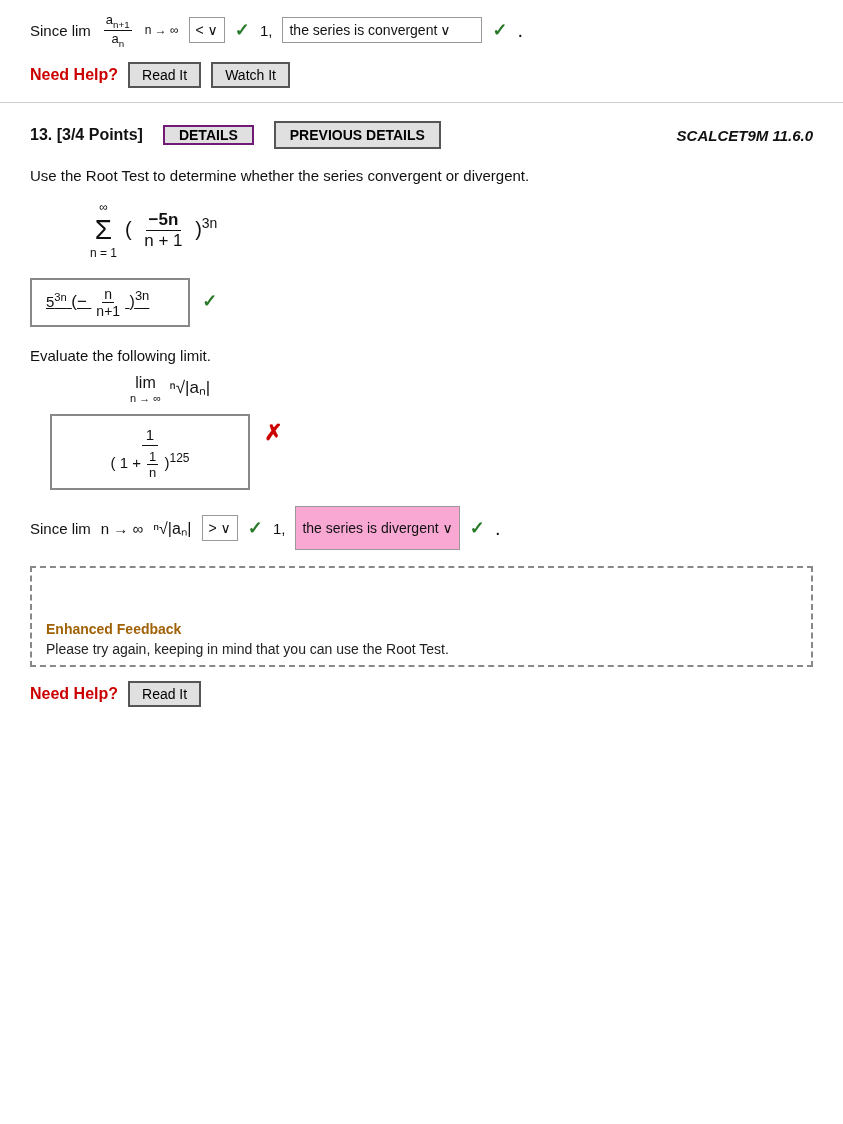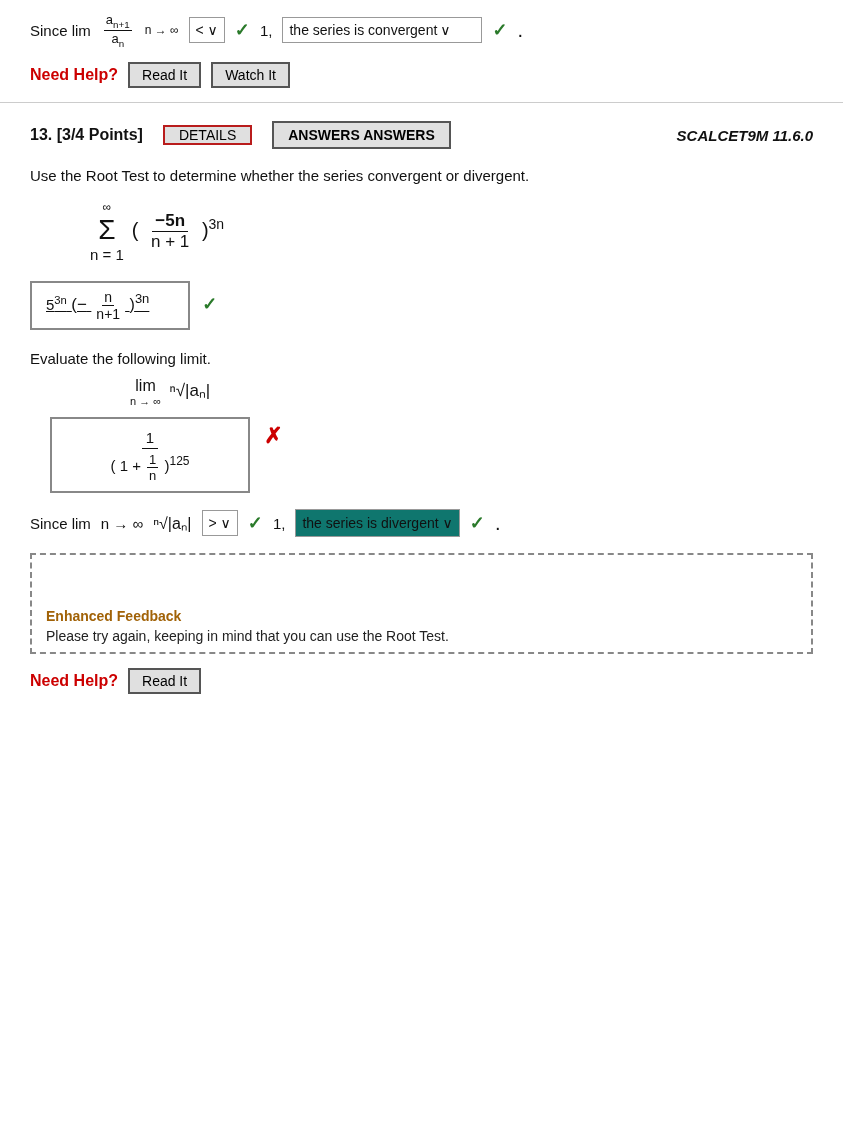--- a/index.html
+++ b/index.html
@@ -82,26 +82,26 @@
       display: flex;
       align-items: center;
       gap: 20px;
       margin-bottom: 18px;
     }
     .points-label {
       font-weight: bold;
       font-size: 16px;
     }
     .btn-details {
-      border: 2px solid #b91c1c;
+      border: 2px solid #701a75;
       background: #e0e0e0;
       padding: 0 14px;
       font-size: 14px;
       cursor: pointer;
-      font-weight: normal;
+      font-weight: bold;
     }
     .btn-prev-answers {
       border: 2px solid #555;
       background: #e0e0e0;
       padding: 4px 14px;
       font-size: 14px;
       cursor: pointer;
       font-weight: bold;
     }
     .scalcet-label {
@@ -191,24 +191,24 @@
       font-size: 28px;
       vertical-align: middle;
     }
     .dot {
       font-size: 20px;
     }
     .select-dropdown {
       display: inline-flex;
       align-items: center;
       border: 1px solid #999;
-      background: #0f766e;
+      background: #f9a8d4;
       padding: 2px 6px;
       font-size: 14px;
-      height: 28px;
+      height: 44px;
       cursor: pointer;
       gap: 4px;
       min-width: 160px;
     }
   </style>
 </head>
 <body>
 
 <div class="page-wrapper">
 
@@ -239,32 +239,32 @@
       <button class="btn-help">Read It</button>
       <button class="btn-help">Watch It</button>
     </div>
   </div>
 
   <div class="main-section">
 
     <div class="problem-header">
       <span class="points-label">13.  [3/4 Points]</span>
       <button class="btn-details">DETAILS</button>
-      <button class="btn-prev-answers">ANSWERS ANSWERS</button>
+      <button class="btn-prev-answers">PREVIOUS DETAILS</button>
       <span class="scalcet-label">SCALCET9M 11.6.0</span>
     </div>
 
     <div class="problem-text">Use the Root Test to determine whether the series convergent or divergent.</div>
 
     <div class="series-display">
       <span style="display:inline-flex;align-items:center;gap:4px;vertical-align:middle;">
         <span style="display:inline-flex;flex-direction:column;align-items:center;font-size:12px;vertical-align:middle;margin-right:4px;">
           <span>∞</span>
           <span class="sigma-large">Σ</span>
-          <span style="font-size:15px;">n = 1</span>
+          <span style="font-size:12px;">n = 1</span>
         </span>
         <span style="font-size:20px;">
           <span>(</span>
           <span class="math-fraction" style="display:inline-flex;flex-direction:column;align-items:center;vertical-align:middle;font-size:17px;">
             <span class="num" style="border-bottom:1px solid #111;padding:0 3px;font-weight:bold;">−5n</span>
             <span class="den" style="padding:0 3px;">n + 1</span>
           </span>
           <span>)</span><sup style="font-size:14px;">3n</sup>
         </span>
       </span>

